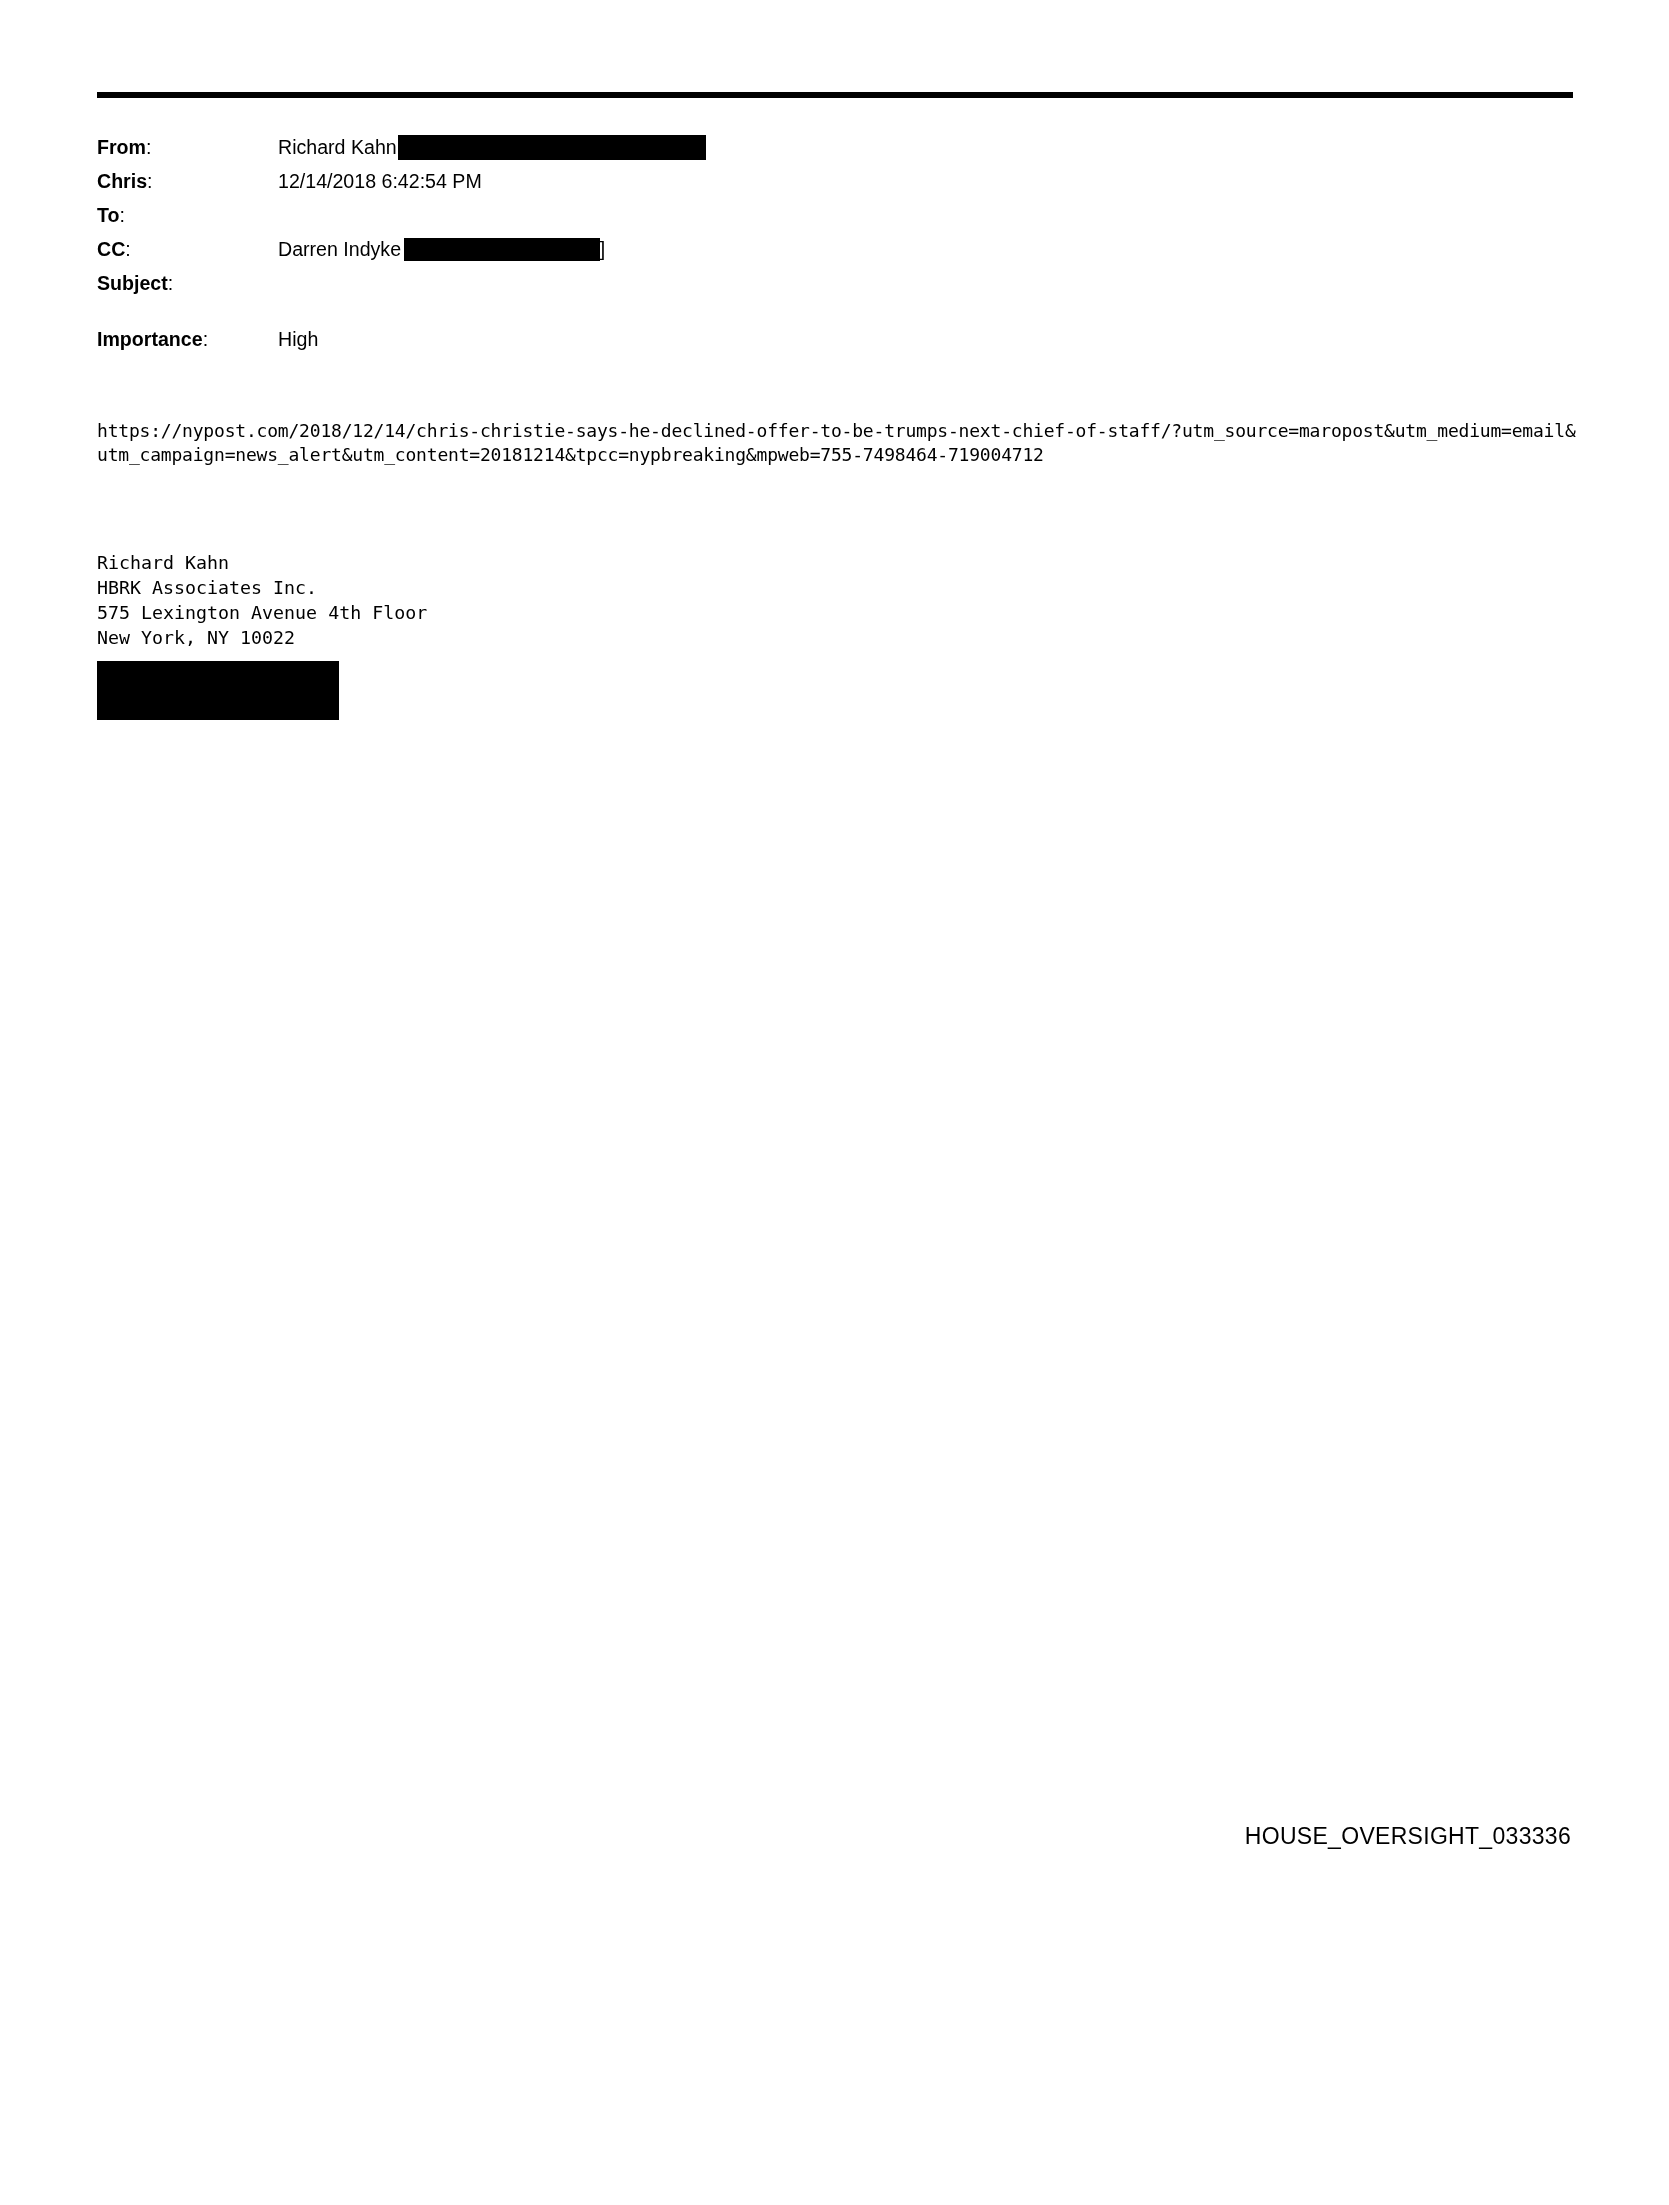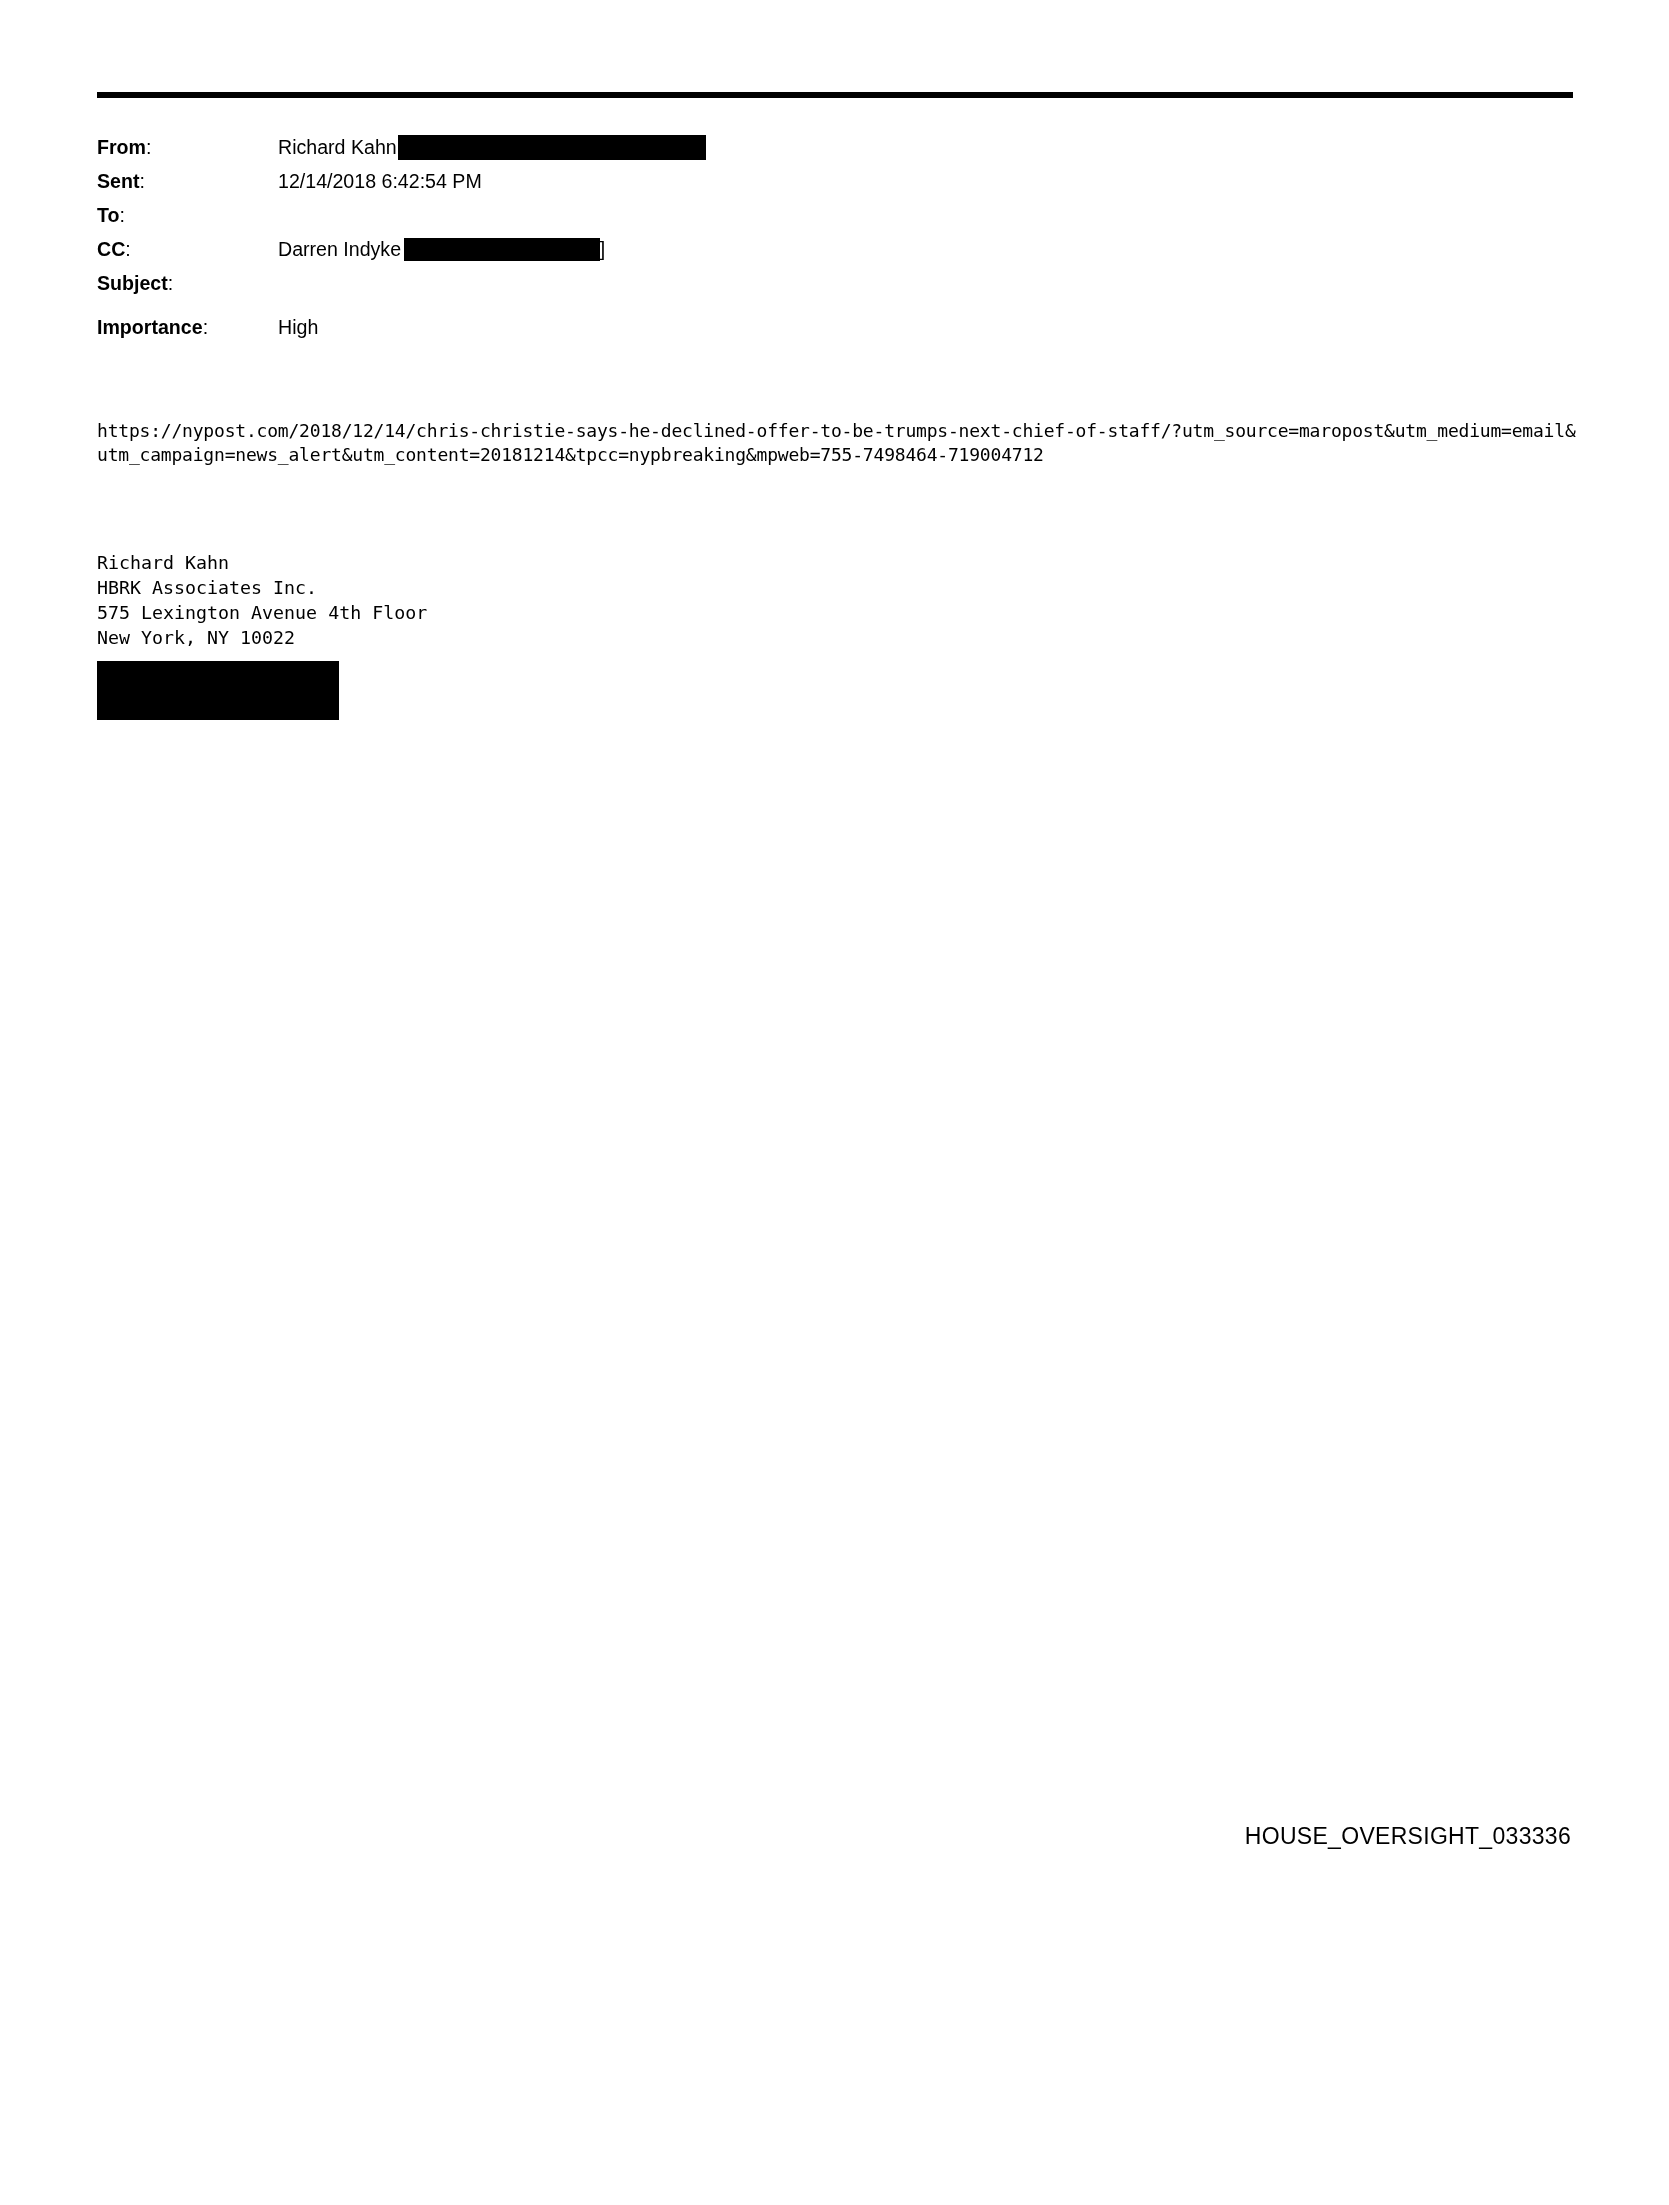--- a/index.html
+++ b/index.html
@@ -59,21 +59,21 @@
   .redact {
     display: inline-block;
     background: #000;
     vertical-align: middle;
   }
   .redact-from { width: 308px; height: 25px; margin-left: 1.3px; position: relative; top: 0.7px; }
   .redact-cc   { width: 196px; height: 23.6px; margin-left: 2.6px; position: relative; top: 0.7px; }
   .importance-row {
     position: absolute;
     left: 97px;
-    top: 314px;
+    top: 326px;
     display: flex;
     font-size: 19.6px;
     line-height: 26px;
   }
   .importance-row .hdr-label { width: 181px; flex: 0 0 181px; font-weight: bold; }
 
   .url-block {
     position: absolute;
     left: 97px;
     top: 419px;
@@ -121,21 +121,21 @@
 
     <div class="hdr-row">
       <div class="hdr-label"><span>From</span><span class="colon">:</span></div>
       <div class="hdr-value">
         <span>Richard Kahn</span>
           <span class="redact redact-from"></span>
       </div>
     </div>
 
     <div class="hdr-row">
-      <div class="hdr-label"><span>Sent</span><span class="colon">:</span></div>
+      <div class="hdr-label"><span>Chris</span><span class="colon">:</span></div>
       <div class="hdr-value">
         <span>12/14/2018 6:42:54 PM</span>
       </div>
     </div>
 
     <div class="hdr-row">
       <div class="hdr-label"><span>To</span><span class="colon">:</span></div>
     </div>
 
     <div class="hdr-row">

